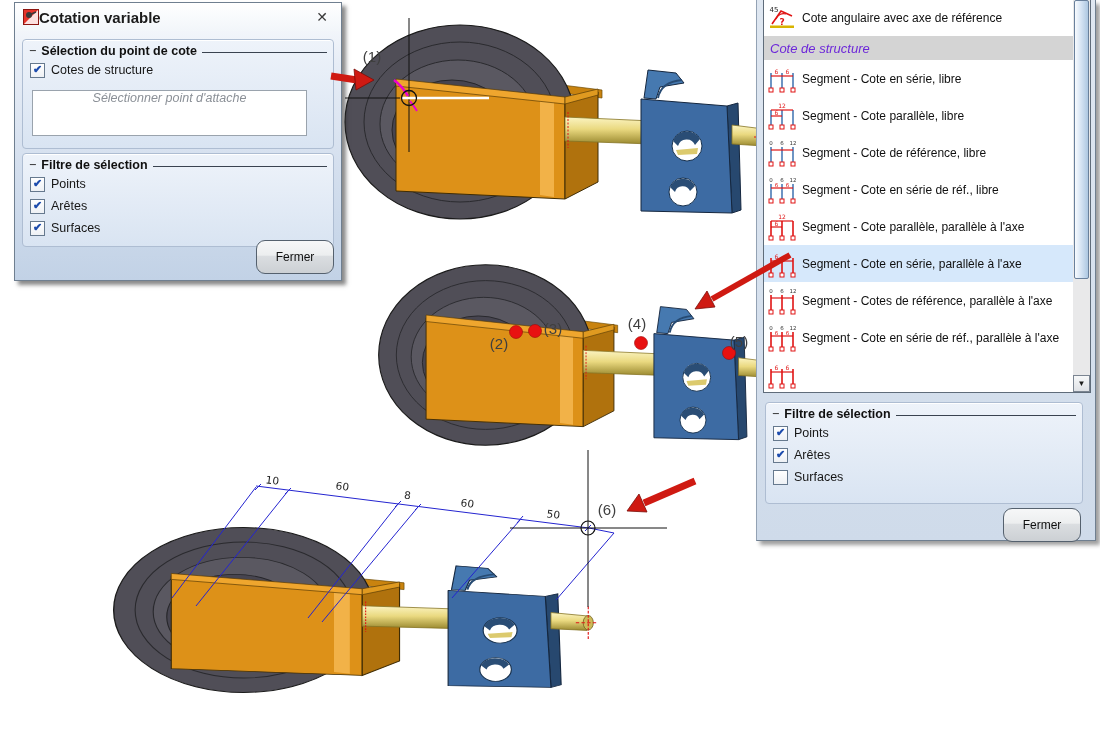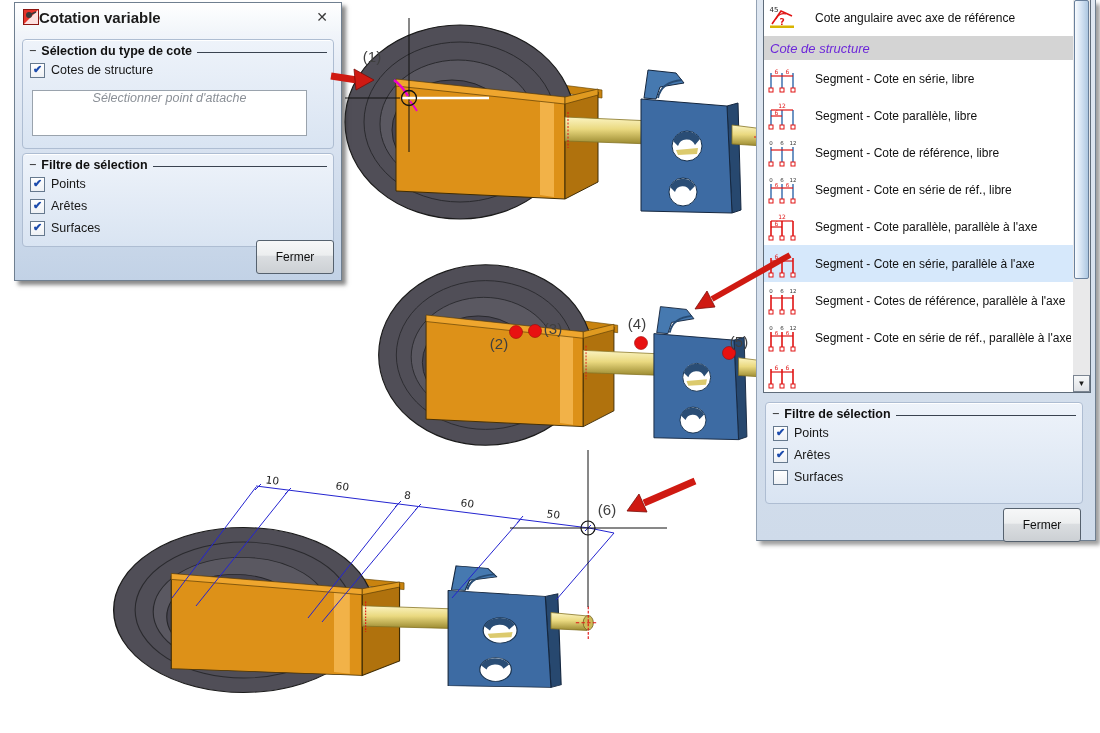--- a/index.html
+++ b/index.html
@@ -29,33 +29,33 @@
   .chk-row{display:flex;align-items:center;gap:6px;height:22px;font-size:12.5px;
            color:#161616;padding-left:7px;}
   .chk-box{width:13px;height:13px;flex:0 0 13px;background:linear-gradient(180deg,#fff,#eef1f5);
            border:1px solid #66798e;display:flex;align-items:center;justify-content:center;}
   .chk-mark{color:#1d4cad;font-size:11px;font-weight:bold;line-height:1;margin-top:-1px;}
   .attach-box{position:absolute;left:9px;right:26px;top:50px;height:44px;background:#fff;
               border:1px solid #9aa3ad;display:flex;align-items:flex-start;justify-content:center;}
   .attach-ph{font-style:italic;color:#8b9097;font-size:12.5px;}
   .btn{min-width:78px;height:21px;padding:16px 10px;font-size:12px;color:#101010;
        background:linear-gradient(180deg,#f6f7f8,#eceeef 45%,#dbdee1 46%,#ccd0d4);
-       border:1px solid #55616e;border-radius:3px;
+       border:1px solid #55616e;border-radius:9px;
        display:inline-flex;align-items:center;justify-content:center;}
   #dlg-footer{position:absolute;right:7px;bottom:6px;}
 
   
   #panel{position:absolute;left:756px;top:0;width:338px;height:540px;z-index:10;
          background:linear-gradient(180deg,#dfe7f1,#cfdbea);
          border-left:1px solid #93a2b4;border-right:1px solid #6f7f90;border-bottom:1px solid #6f7f90;
          box-shadow:4px 4px 4px rgba(40,40,40,.45);}
   #type-list{position:absolute;left:6px;top:0;width:326px;height:392px;background:#fff;
              border:1px solid #5f6c7a;border-top:none;overflow:hidden;}
   #rows{position:absolute;left:0;top:0;right:17px;}
-  .list-row{display:flex;align-items:center;height:37px;gap:17px;padding:0 2px;
+  .list-row{display:flex;align-items:center;height:37px;gap:4px;padding:0 2px;
             font-size:12px;color:#101010;white-space:nowrap;}
   .list-row.selected{background:#d6e8fb;}
   .li-icon{width:32px;height:30px;flex:0 0 32px;display:flex;align-items:center;justify-content:center;}
   .li-label{overflow:hidden;}
   .section-header{height:24px;background:#d4d4d4;display:flex;align-items:center;
                   font-style:italic;font-size:13px;color:#6d28d9;padding-left:6px;}
   
   #vscroll{position:absolute;right:0;top:0;width:17px;bottom:0;background:#e9e9ea;}
   #vthumb{position:absolute;left:1px;right:1px;top:0;height:277px;border:1px solid #69809c;border-radius:2px;
           background:linear-gradient(90deg,#f8fbfe,#d3e2f3 50%,#adc7e1);}
@@ -191,21 +191,21 @@
         <circle cx="6" cy="6" r="3" fill="#3a3a3a"></circle>
         <path d="M6,6 L13,3" stroke="#3a3a3a" stroke-width="1.5"></path>
       </svg>
       <span class="ttl">Cotation variable</span>
       <span class="xbtn">✕</span>
     </div>
 
     <div class="grp" id="dlg-grp-type">
       <div class="grp-title">
         <span class="dash">−</span>
-        <span>Sélection du type de cote</span>
+        <span>Sélection du point de cote</span>
         <span class="rule"></span>
       </div>
       <div class="chk-row">
         <span class="chk-box">
           <span class="chk-mark">✔</span>
         </span>
         <span>Cotes de structure</span>
       </div>
       <div class="attach-box">
         <span class="attach-ph">Sélectionner point d'attache</span>

